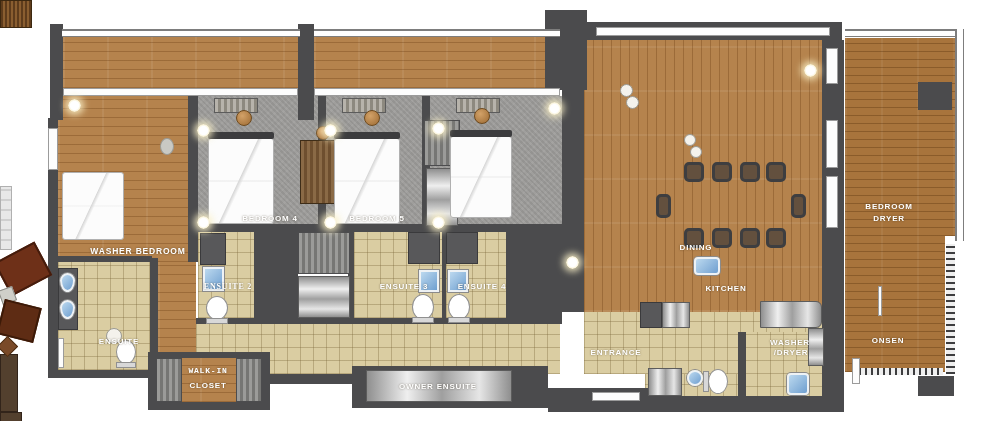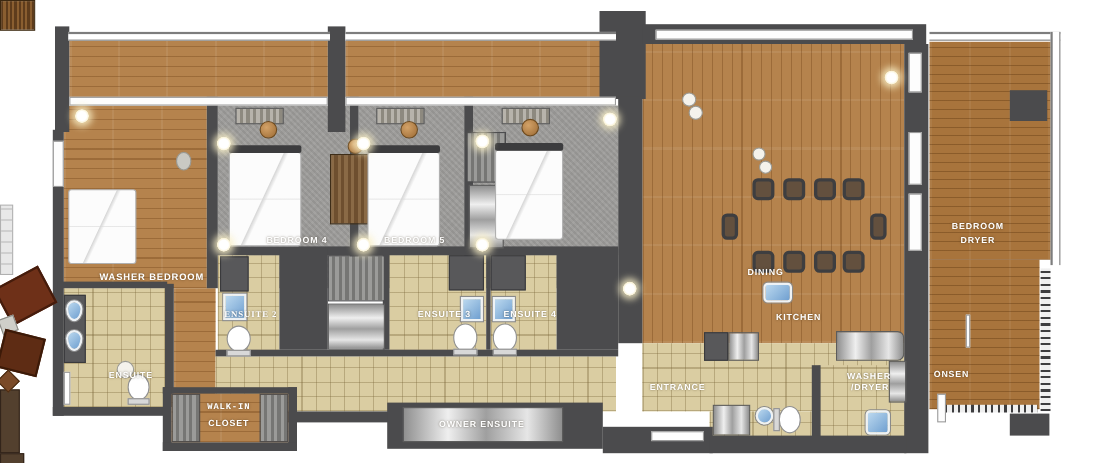--- a/index.html
+++ b/index.html
@@ -257,15 +257,15 @@
   <span class="label" style="left:208px;top:371px;font-family:Liberation Mono, monospace;">WALK-IN</span>
   <span class="label" style="left:208px;top:386px;">CLOSET</span>
   <span class="label" style="left:438px;top:387px;">OWNER ENSUITE</span>
   <span class="label" style="left:616px;top:353px;">ENTRANCE</span>
   <span class="label" style="left:696px;top:248px;text-align:right;">DINING</span>
   <span class="label" style="left:726px;top:289px;">KITCHEN</span>
   <span class="label" style="left:790px;top:343px;">WASHER</span>
   <span class="label" style="left:791px;top:353px;">/DRYER</span>
   <span class="label" style="left:889px;top:207px;">BEDROOM</span>
   <span class="label" style="left:889px;top:219px;">DRYER</span>
-  <span class="label" style="left:865px;top:341px;">ONSEN</span>
+  <span class="label" style="left:888px;top:341px;">ONSEN</span>
 
 </div>
 
 </body></html>

